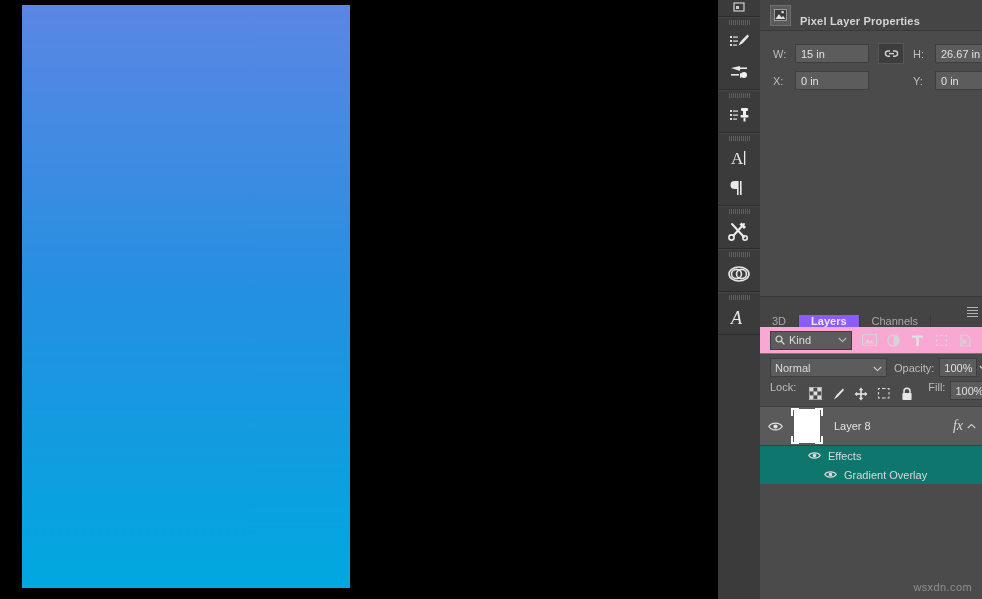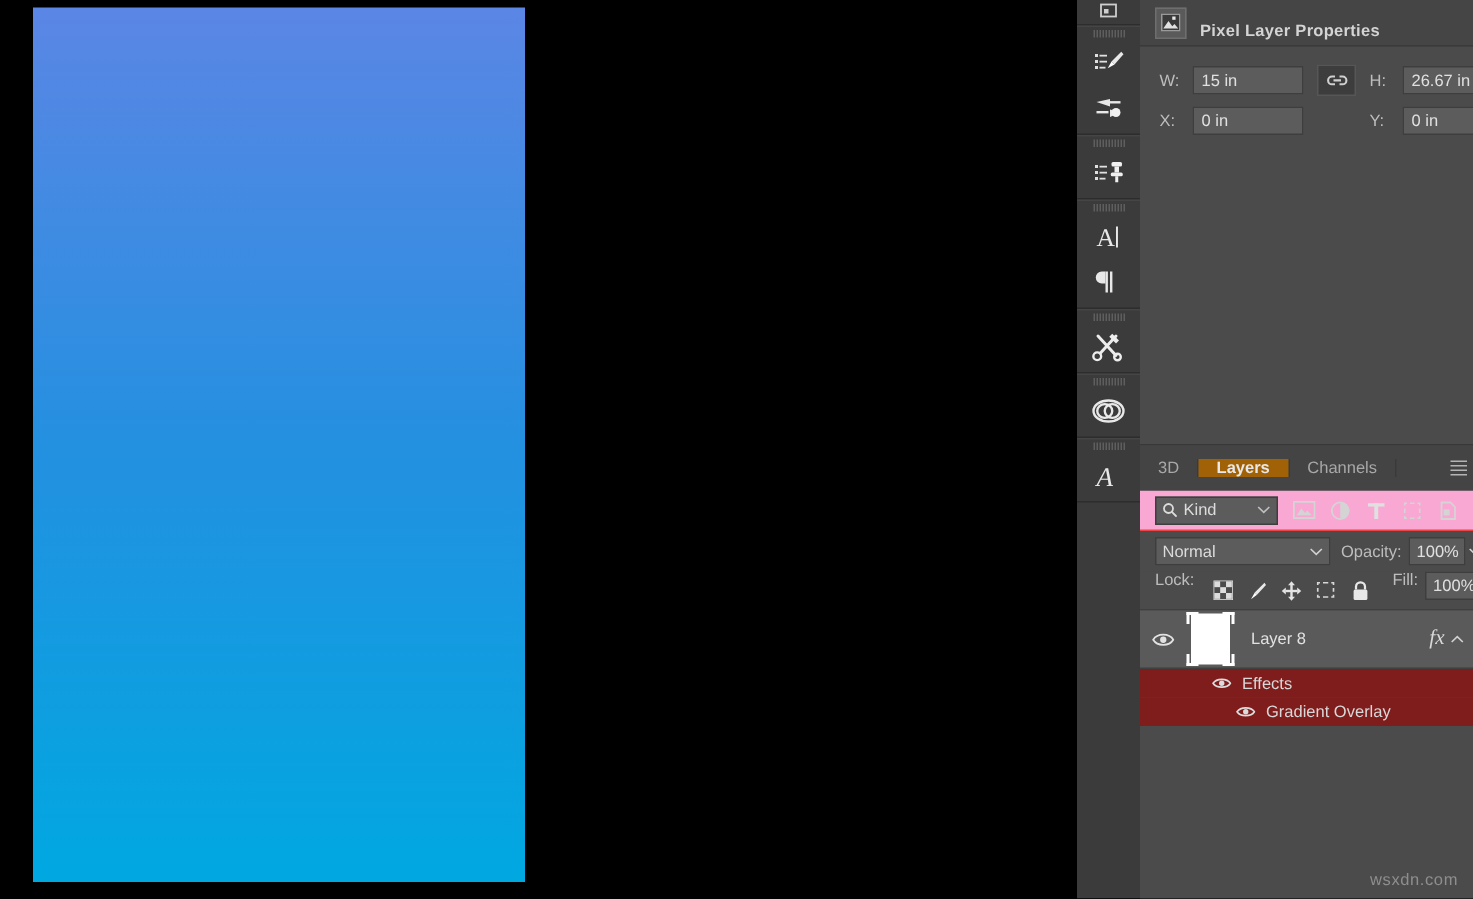--- a/index.html
+++ b/index.html
@@ -149,34 +149,34 @@
     position: absolute;
     left: 0; top: 296px;
     width: 222px;
     bottom: 0;
     background: #4b4b4b;
     border-top: 1px solid #383838;
   }
   .tab-bar {
     height: 30px;
     display: flex;
-    align-items: center;
+    align-items: flex-end;
     background: #444444;
     position: relative;
   }
   .tab {
     display: flex;
     align-items: center;
     padding: 0 12px;
     font-size: 11px;
     color: #a8a8a8;
     border-right: 1px solid #3a3a3a;
   }
   .tab.active {
-    background: #a16207;
+    background: #8b5cf6;
     color: #e8e8e8;
     font-weight: bold;
   }
   .panel-menu {
     position: absolute;
     right: 1px; top: 0; bottom: 0;
     width: 18px;
     display: flex; align-items: center; justify-content: center;
   }
   .panel-menu i {
@@ -313,21 +313,21 @@
     font-size: 14px;
     color: #d8d8d8;
     padding-right: 4px;
   }
   .expand-caret { padding-right: 6px; display: flex; align-items: center; }
 
   .effect-row {
     height: 19px;
     display: flex;
     align-items: center;
-    background: #7f1d1d;
+    background: #0f766e;
     font-size: 11px;
     color: #d8d8d8;
   }
   .effect-row .eye-sm {
     width: 16px; height: 16px;
     display: flex; align-items: center; justify-content: center;
     flex: none;
   }
   .indent-1 { padding-left: 46px; }
   .indent-2 { padding-left: 62px; }

